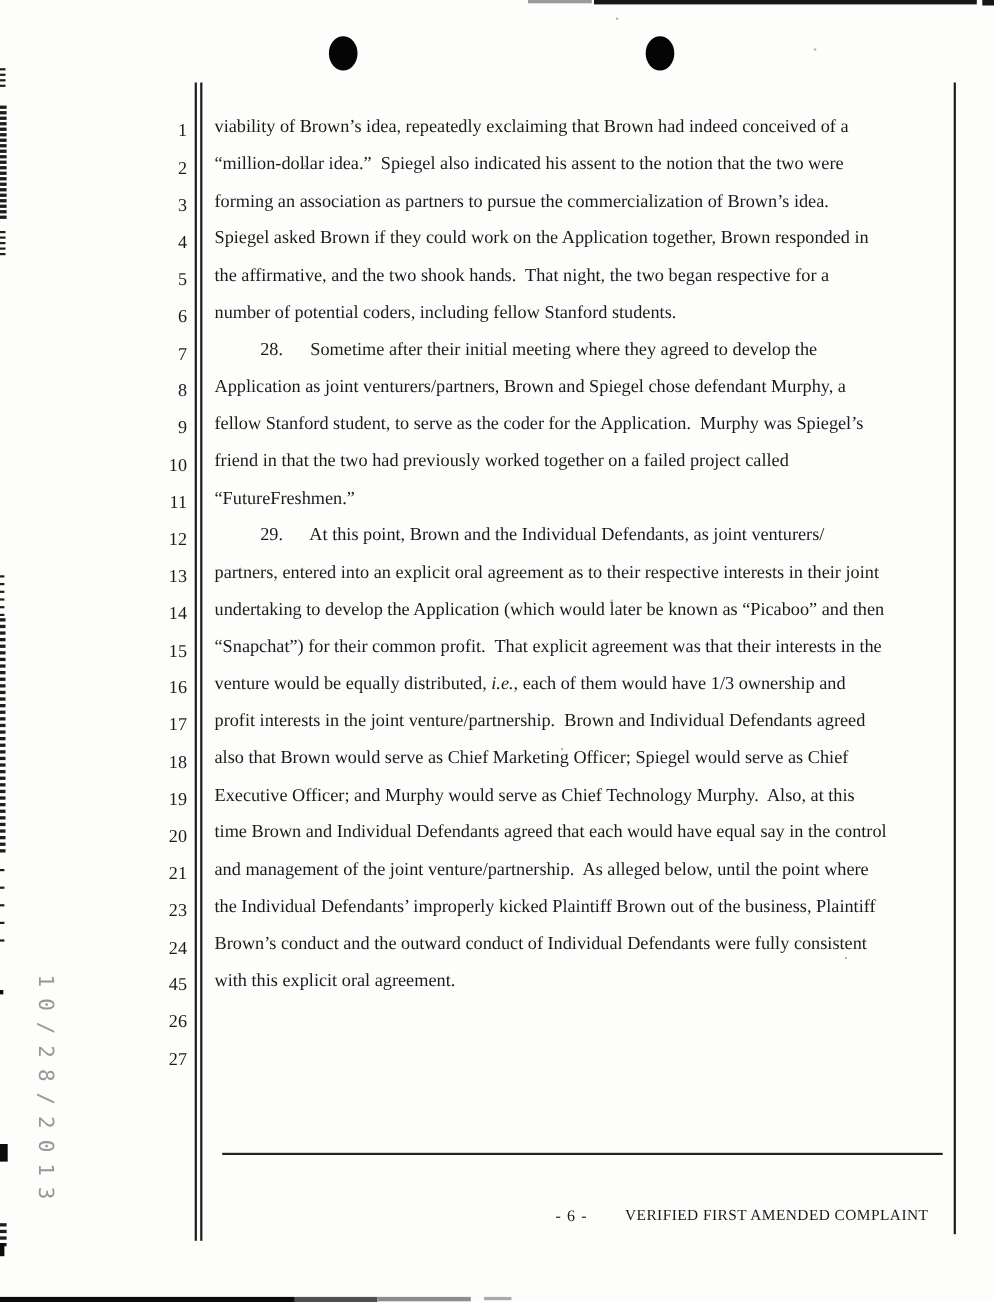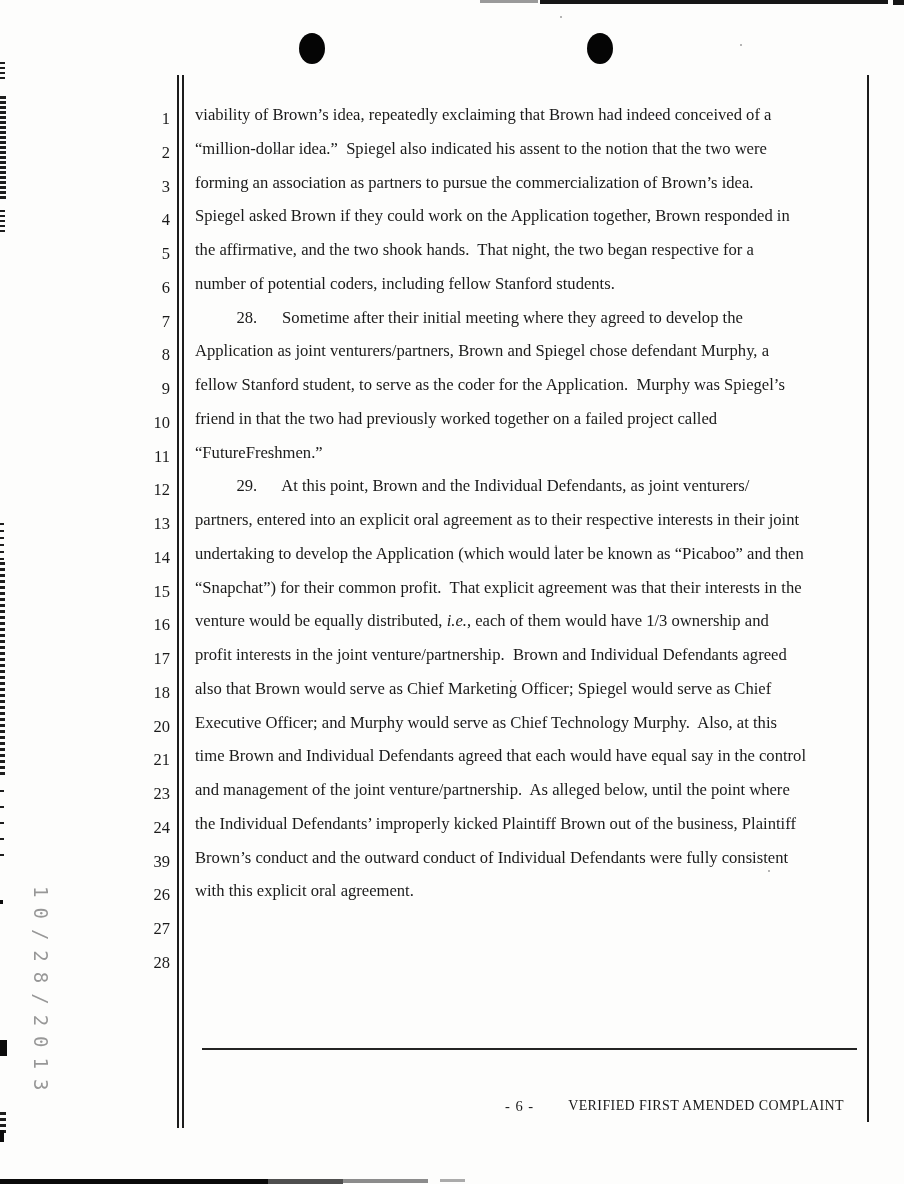--- a/index.html
+++ b/index.html
@@ -76,28 +76,28 @@
       <div class="lnum">9</div>
       <div class="lnum">10</div>
       <div class="lnum">11</div>
       <div class="lnum">12</div>
       <div class="lnum">13</div>
       <div class="lnum">14</div>
       <div class="lnum">15</div>
       <div class="lnum">16</div>
       <div class="lnum">17</div>
       <div class="lnum">18</div>
+      <div class="lnum">19</div>
       <div class="lnum">20</div>
       <div class="lnum">21</div>
       <div class="lnum">23</div>
       <div class="lnum">24</div>
-      <div class="lnum">39</div>
+      <div class="lnum">45</div>
       <div class="lnum">26</div>
       <div class="lnum">27</div>
-      <div class="lnum">28</div>
     </div>
 
   <div class="textcol">
       <div class="bline"><span>viability of Brown’s idea, repeatedly exclaiming that Brown had indeed conceived of a</span></div>
       <div class="bline"><span>“million-dollar idea.”  Spiegel also indicated his assent to the notion that the two were</span></div>
       <div class="bline"><span>forming an association as partners to pursue the commercialization of Brown’s idea.</span></div>
       <div class="bline"><span>Spiegel asked Brown if they could work on the Application together, Brown responded in</span></div>
       <div class="bline"><span>the affirmative, and the two shook hands.  That night, the two began respective for a</span></div>
       <div class="bline"><span>number of potential coders, including fellow Stanford students.</span></div>
       <div class="bline"><span>          28.      Sometime after their initial meeting where they agreed to develop the</span></div>

